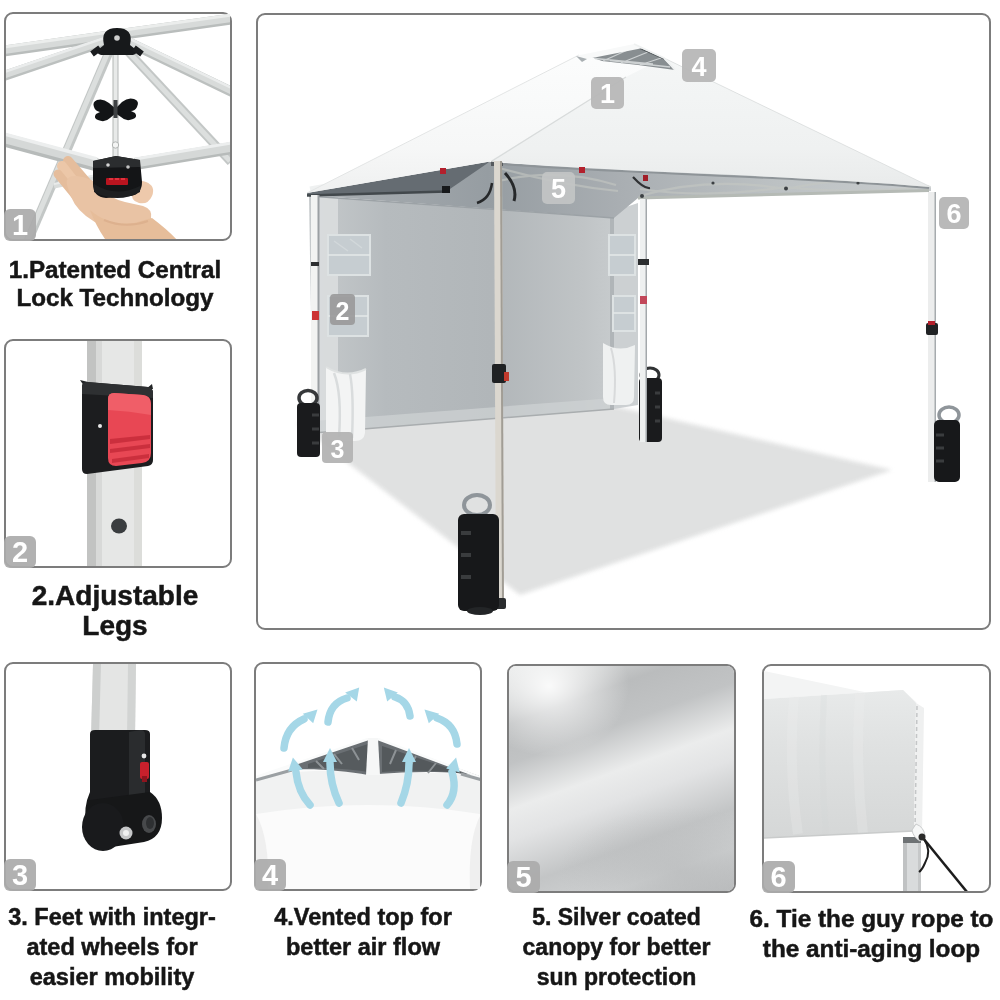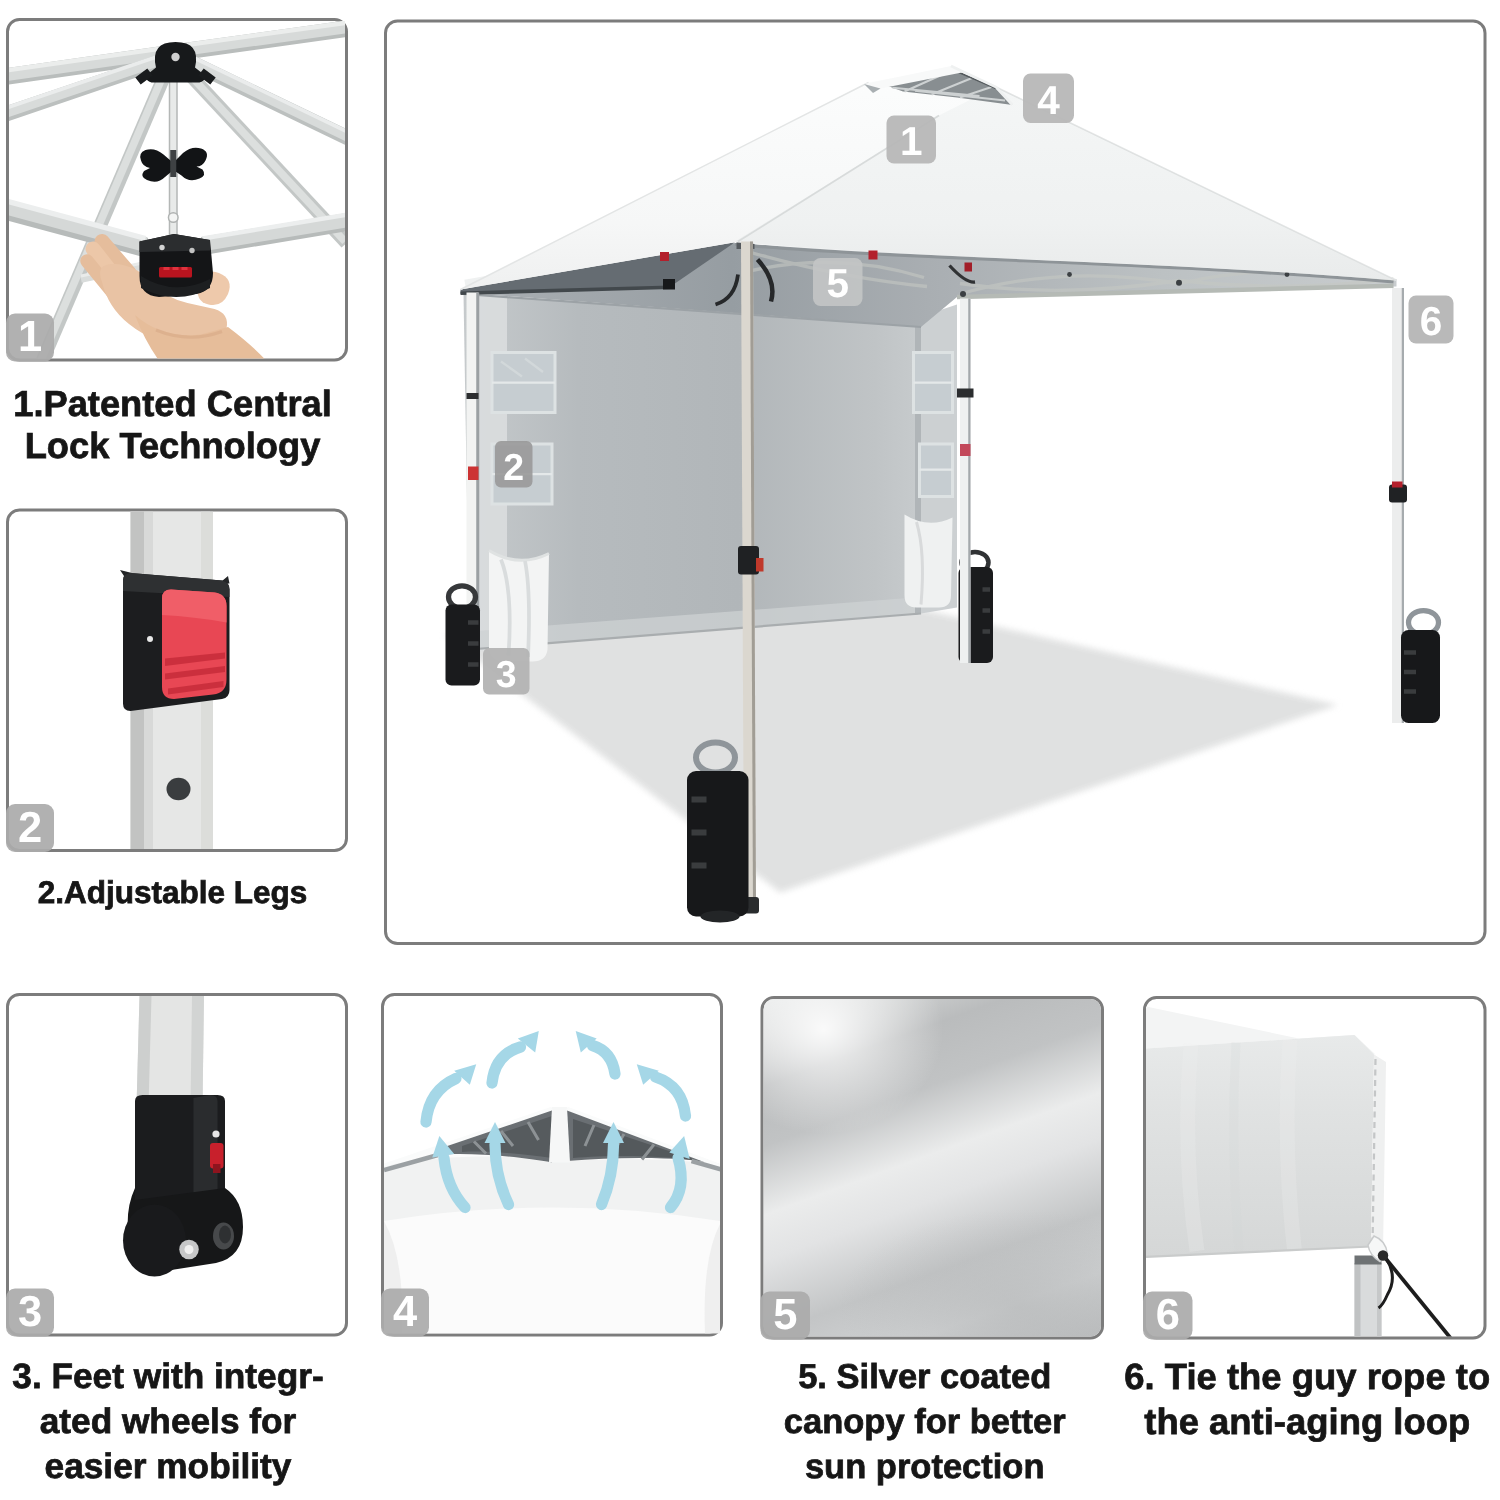--- a/index.html
+++ b/index.html
@@ -96,21 +96,21 @@
     <path d="M78,45 l-4,-6 8,2 Z M140,48 l6,-5 1,5 Z" fill="#232527"></path>
     <path d="M76,46 q0,-5 5,-5 l61,5 q5,1 5,6 l0,67 q0,5 -5,6 l-61,8 q-5,0 -5,-5 Z" fill="#1c1d1f"></path>
     <path d="M76,46 q0,-5 5,-5 l61,5 q5,1 5,6 l0,5 -71,-4 Z" fill="#2e3032"></path>
     <circle cx="94" cy="85" r="2" fill="#e8e8e8"></circle>
 
     <path d="M102,58 q0,-6 6,-6 l29,2 q8,1 8,9 l0,49 q0,9 -9,10 l-26,3 q-8,0 -8,-8 Z" fill="#e84754"></path>
     <path d="M102,58 q0,-6 6,-6 l29,2 q8,1 8,9 l0,11 q-22,-4 -43,-5 Z" fill="#f05e68"></path>
     <path d="M104,98 l40,-4 0,4 -40,5 Z M104,108 l40,-5 0,4 -40,5 Z M106,118 l37,-5 0,4 -37,5 Z" fill="#c62c39" opacity="0.85"></path>
   </svg>
   <div class="badge" style="left:4px;top:536px;width:32px;height:32px;font-size:29px;line-height:32px;">2</div>
-  <div class="cap" style="left:1px;top:581px;width:228px;font-size:21px;line-height:30px;">2.Adjustable Legs</div>
+  <div class="cap" style="left:1px;top:581px;width:228px;font-size:28px;line-height:30px;">2.Adjustable Legs</div>
 
   <div class="panel" style="left:256px;top:13px;width:735px;height:617px;"></div>
   <svg style="left:258px;top:15px;" width="731" height="613" viewBox="0 0 731 613">
     <defs>
       <linearGradient id="wallg" x1="0" y1="0" x2="1" y2="0">
         <stop offset="0" stop-color="#c6cacc"></stop>
         <stop offset="0.25" stop-color="#b6bbbe"></stop>
         <stop offset="0.6" stop-color="#b1b6b9"></stop>
         <stop offset="0.9" stop-color="#c0c4c6"></stop>
         <stop offset="1" stop-color="#c7cbcd"></stop>
@@ -324,20 +324,21 @@
       <polygon points="103.2,23.4 100.8,37.6 89.2,28.4"></polygon>
       <polygon points="127.8,23.4 141.8,28.4 131.2,37.6"></polygon>
       <polygon points="168.5,45.5 183.2,49.8 172.8,59.2"></polygon>
       <polygon points="36.9,93.4 46.8,105.4 32.2,107.6"></polygon>
       <polygon points="74,84 81,98 67,98"></polygon>
       <polygon points="153,84 160,98 146,98"></polygon>
       <polygon points="200.1,93.4 203.8,108.6 190.2,104.4"></polygon>
     </g>
   </svg>
   <div class="badge" style="left:254px;top:859px;width:32px;height:32px;font-size:29px;line-height:32px;">4</div>
+  <div class="cap" style="left:249px;top:902px;width:228px;font-size:23.5px;line-height:30px;">4.Vented top for<br>better air flow</div>
 
   <div class="panel" style="left:507px;top:664px;width:229px;height:229px;overflow:hidden;">
     <div style="position:absolute;left:0;top:0;width:100%;height:100%;
       background:
         linear-gradient(340deg,#bcbebf 0%,#cfd1d2 14%,#c3c5c6 27%,#e2e3e4 43%,#ebecec 53%,#c1c3c4 68%,#babcbd 81%,#d2d4d4 92%,#e2e4e4 100%);">
     </div>
     <div style="position:absolute;left:-40px;top:-50px;width:160px;height:140px;background:radial-gradient(closest-side,rgba(255,255,255,0.9),rgba(255,255,255,0));"></div>
     <div style="position:absolute;left:50px;top:140px;width:240px;height:130px;background:radial-gradient(closest-side,rgba(178,180,181,0.55),rgba(178,180,181,0));"></div>
   </div>
   <div class="badge" style="left:507px;top:861px;width:33px;height:32px;font-size:29px;line-height:32px;">5</div>

